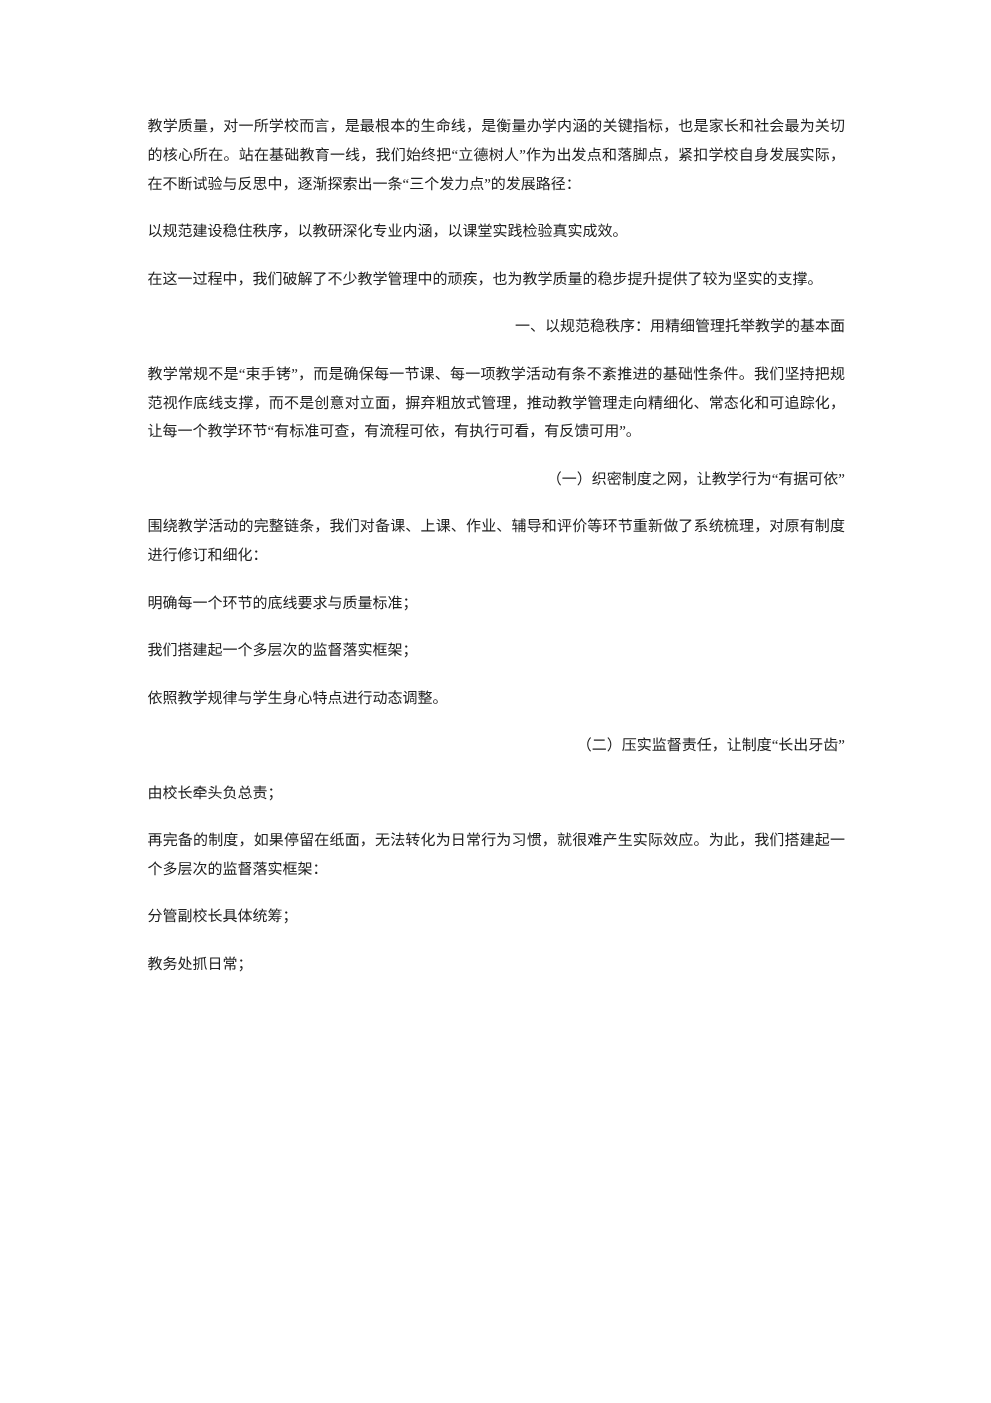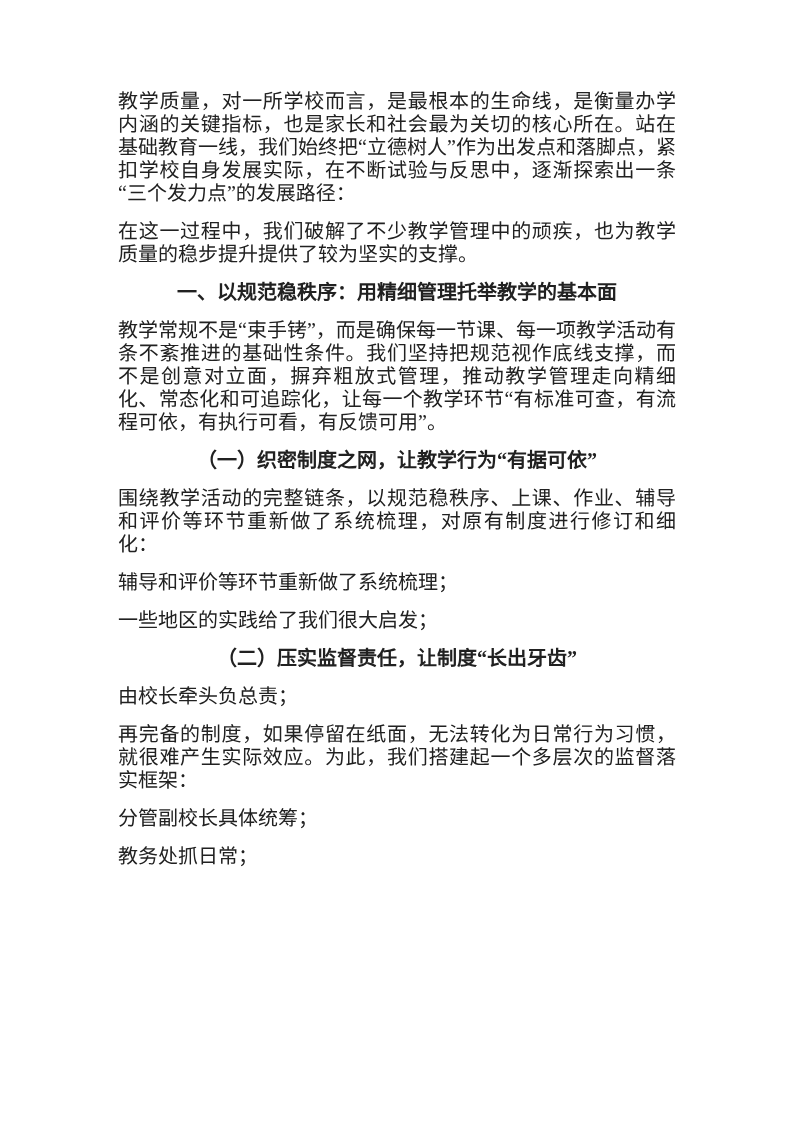--- a/index.html
+++ b/index.html
@@ -12,45 +12,46 @@
     background: #ffffff;
     overflow: hidden;
     position: relative;
   }
   .doc-page {
     position: absolute;
     top: 90px;
     left: 118px;
     width: 558px;
     font-family: "Liberation Serif", "DejaVu Serif", serif;
-    font-size: 20px;
+    font-size: 12px;
     line-height: 23px;
     color: #212121;
   }
   .doc-page p {
     margin: 0 0 15px 0;
     text-align: justify;
     text-justify: inter-ideograph;
     word-break: break-all;
   }
   .doc-page p.heading {
-    text-align: center;
-    font-weight: bold;
+    text-align: right;
   }
 </style>
 </head>
 <body>
 
 <div class="doc-page">
   <p>教学质量，对一所学校而言，是最根本的生命线，是衡量办学内涵的关键指标，也是家长和社会最为关切的核心所在。站在基础教育一线，我们始终把“立德树人”作为出发点和落脚点，紧扣学校自身发展实际，在不断试验与反思中，逐渐探索出一条“三个发力点”的发展路径：</p>
+  <p>以规范建设稳住秩序，以教研深化专业内涵，以课堂实践检验真实成效。</p>
   <p>在这一过程中，我们破解了不少教学管理中的顽疾，也为教学质量的稳步提升提供了较为坚实的支撑。</p>
   <p class="heading">一、以规范稳秩序：用精细管理托举教学的基本面</p>
   <p>教学常规不是“束手铐”，而是确保每一节课、每一项教学活动有条不紊推进的基础性条件。我们坚持把规范视作底线支撑，而不是创意对立面，摒弃粗放式管理，推动教学管理走向精细化、常态化和可追踪化，让每一个教学环节“有标准可查，有流程可依，有执行可看，有反馈可用”。</p>
   <p class="heading">（一）织密制度之网，让教学行为“有据可依”</p>
-  <p>围绕教学活动的完整链条，以规范稳秩序、上课、作业、辅导和评价等环节重新做了系统梳理，对原有制度进行修订和细化：</p>
-  <p>辅导和评价等环节重新做了系统梳理；</p>
-  <p>一些地区的实践给了我们很大启发；</p>
+  <p>围绕教学活动的完整链条，我们对备课、上课、作业、辅导和评价等环节重新做了系统梳理，对原有制度进行修订和细化：</p>
+  <p>明确每一个环节的底线要求与质量标准；</p>
+  <p>我们搭建起一个多层次的监督落实框架；</p>
+  <p>依照教学规律与学生身心特点进行动态调整。</p>
   <p class="heading">（二）压实监督责任，让制度“长出牙齿”</p>
   <p>由校长牵头负总责；</p>
   <p>再完备的制度，如果停留在纸面，无法转化为日常行为习惯，就很难产生实际效应。为此，我们搭建起一个多层次的监督落实框架：</p>
   <p>分管副校长具体统筹；</p>
   <p>教务处抓日常；</p>
 </div>
 
 </body></html>

